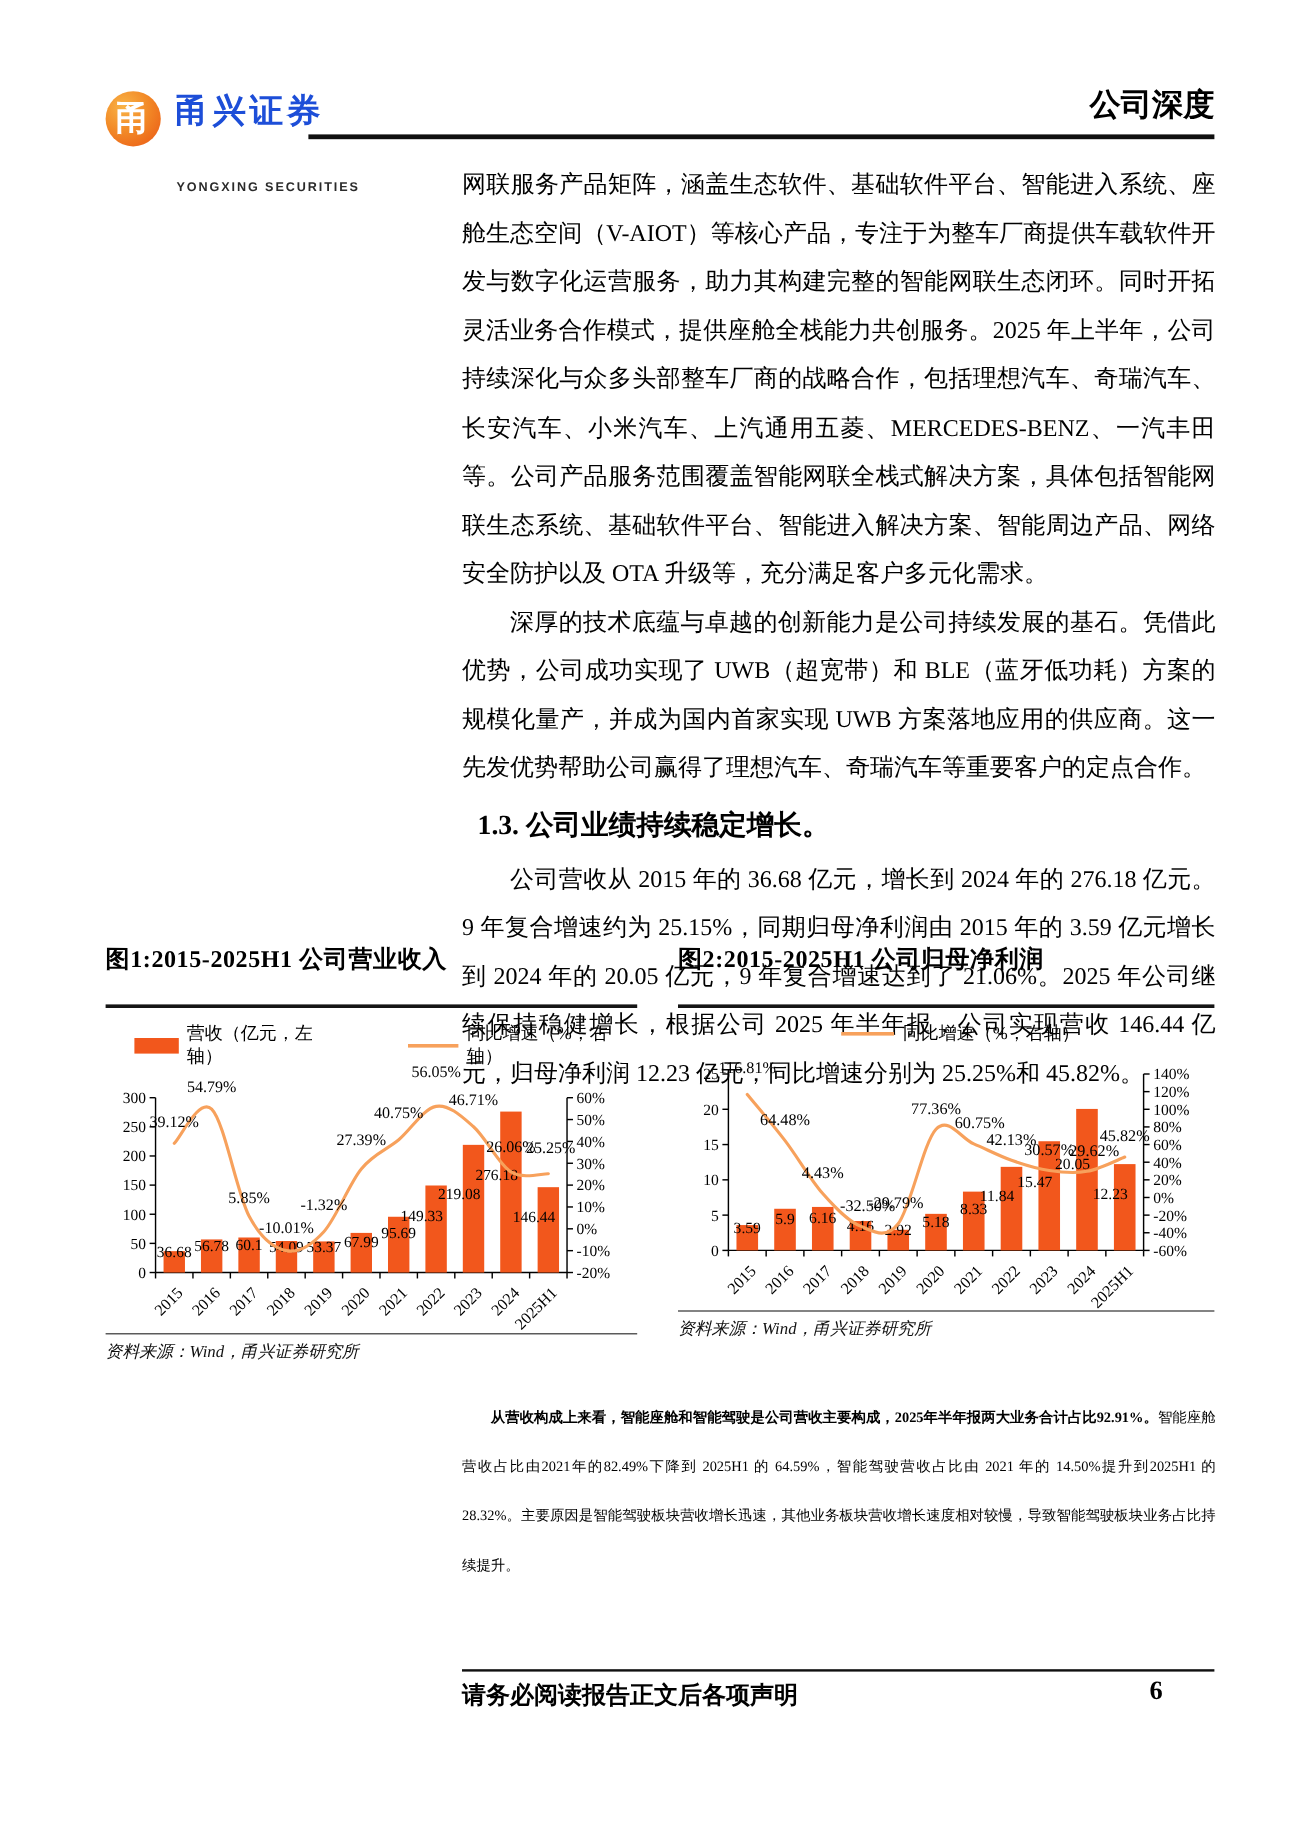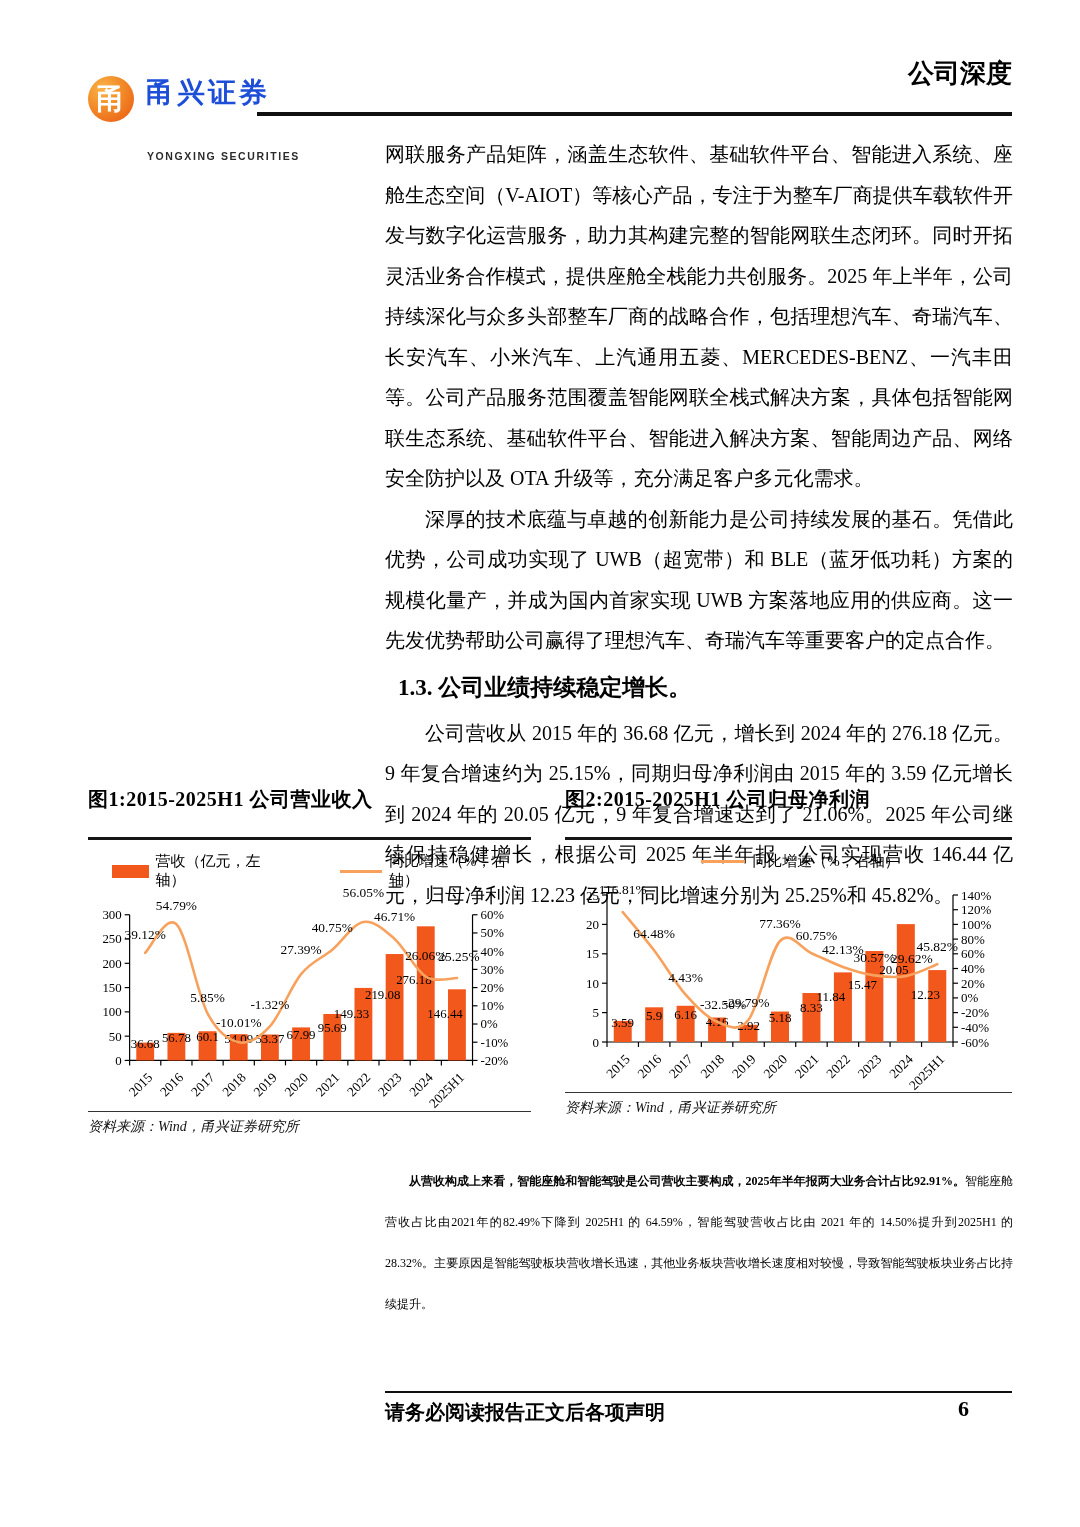--- a/index.html
+++ b/index.html
@@ -11,21 +11,21 @@
   .logo-circle{
     position:absolute; left:88px; top:76px; width:46px; height:46px; border-radius:50%;
     background:radial-gradient(circle at 32% 28%,#F9B347 0%,#F28A27 45%,#EA5513 100%);
     display:flex; align-items:center; justify-content:center;
   }
   .logo-circle span{ color:#fff; font-size:29px; font-weight:bold; font-family:"Liberation Sans",sans-serif; line-height:1; }
   .brand-cn{ position:absolute; left:146px; top:74px; font-size:28px; font-weight:bold; letter-spacing:3px;
     color:#1d4ed8; font-family:"Liberation Sans",sans-serif; }
   .brand-en{ position:absolute; left:147px; top:110px; font-size:10.5px; font-weight:bold; letter-spacing:1.6px;
     color:#2b2b2b; font-family:"Liberation Sans",sans-serif;margin-top:40px; }
-  .doc-type{ position:absolute; right:68px; top:56px; font-size:26px; font-weight:bold; }
+  .doc-type{ position:absolute; right:68px; top:70px; font-size:26px; font-weight:bold; }
   .header-rule{ position:absolute; left:257px; top:112px; width:755px; height:4px; background:#101010; }
 
   
   .text-col{ position:absolute; left:385px; top:134px; width:628px; font-size:20px; line-height:40.5px; text-align:justify; }
   .text-col p{ margin:0; }
   .indent{ text-indent:2em; }
   .section-heading{ font-size:23px; font-weight:bold; margin:10px 0 8px 13px; line-height:34px; }
   .text-col2{ position:absolute; left:385px; top:1161px; width:628px; font-size:12px; line-height:41px; text-align:justify; }
   .text-col2 p{ margin:0; }
 

